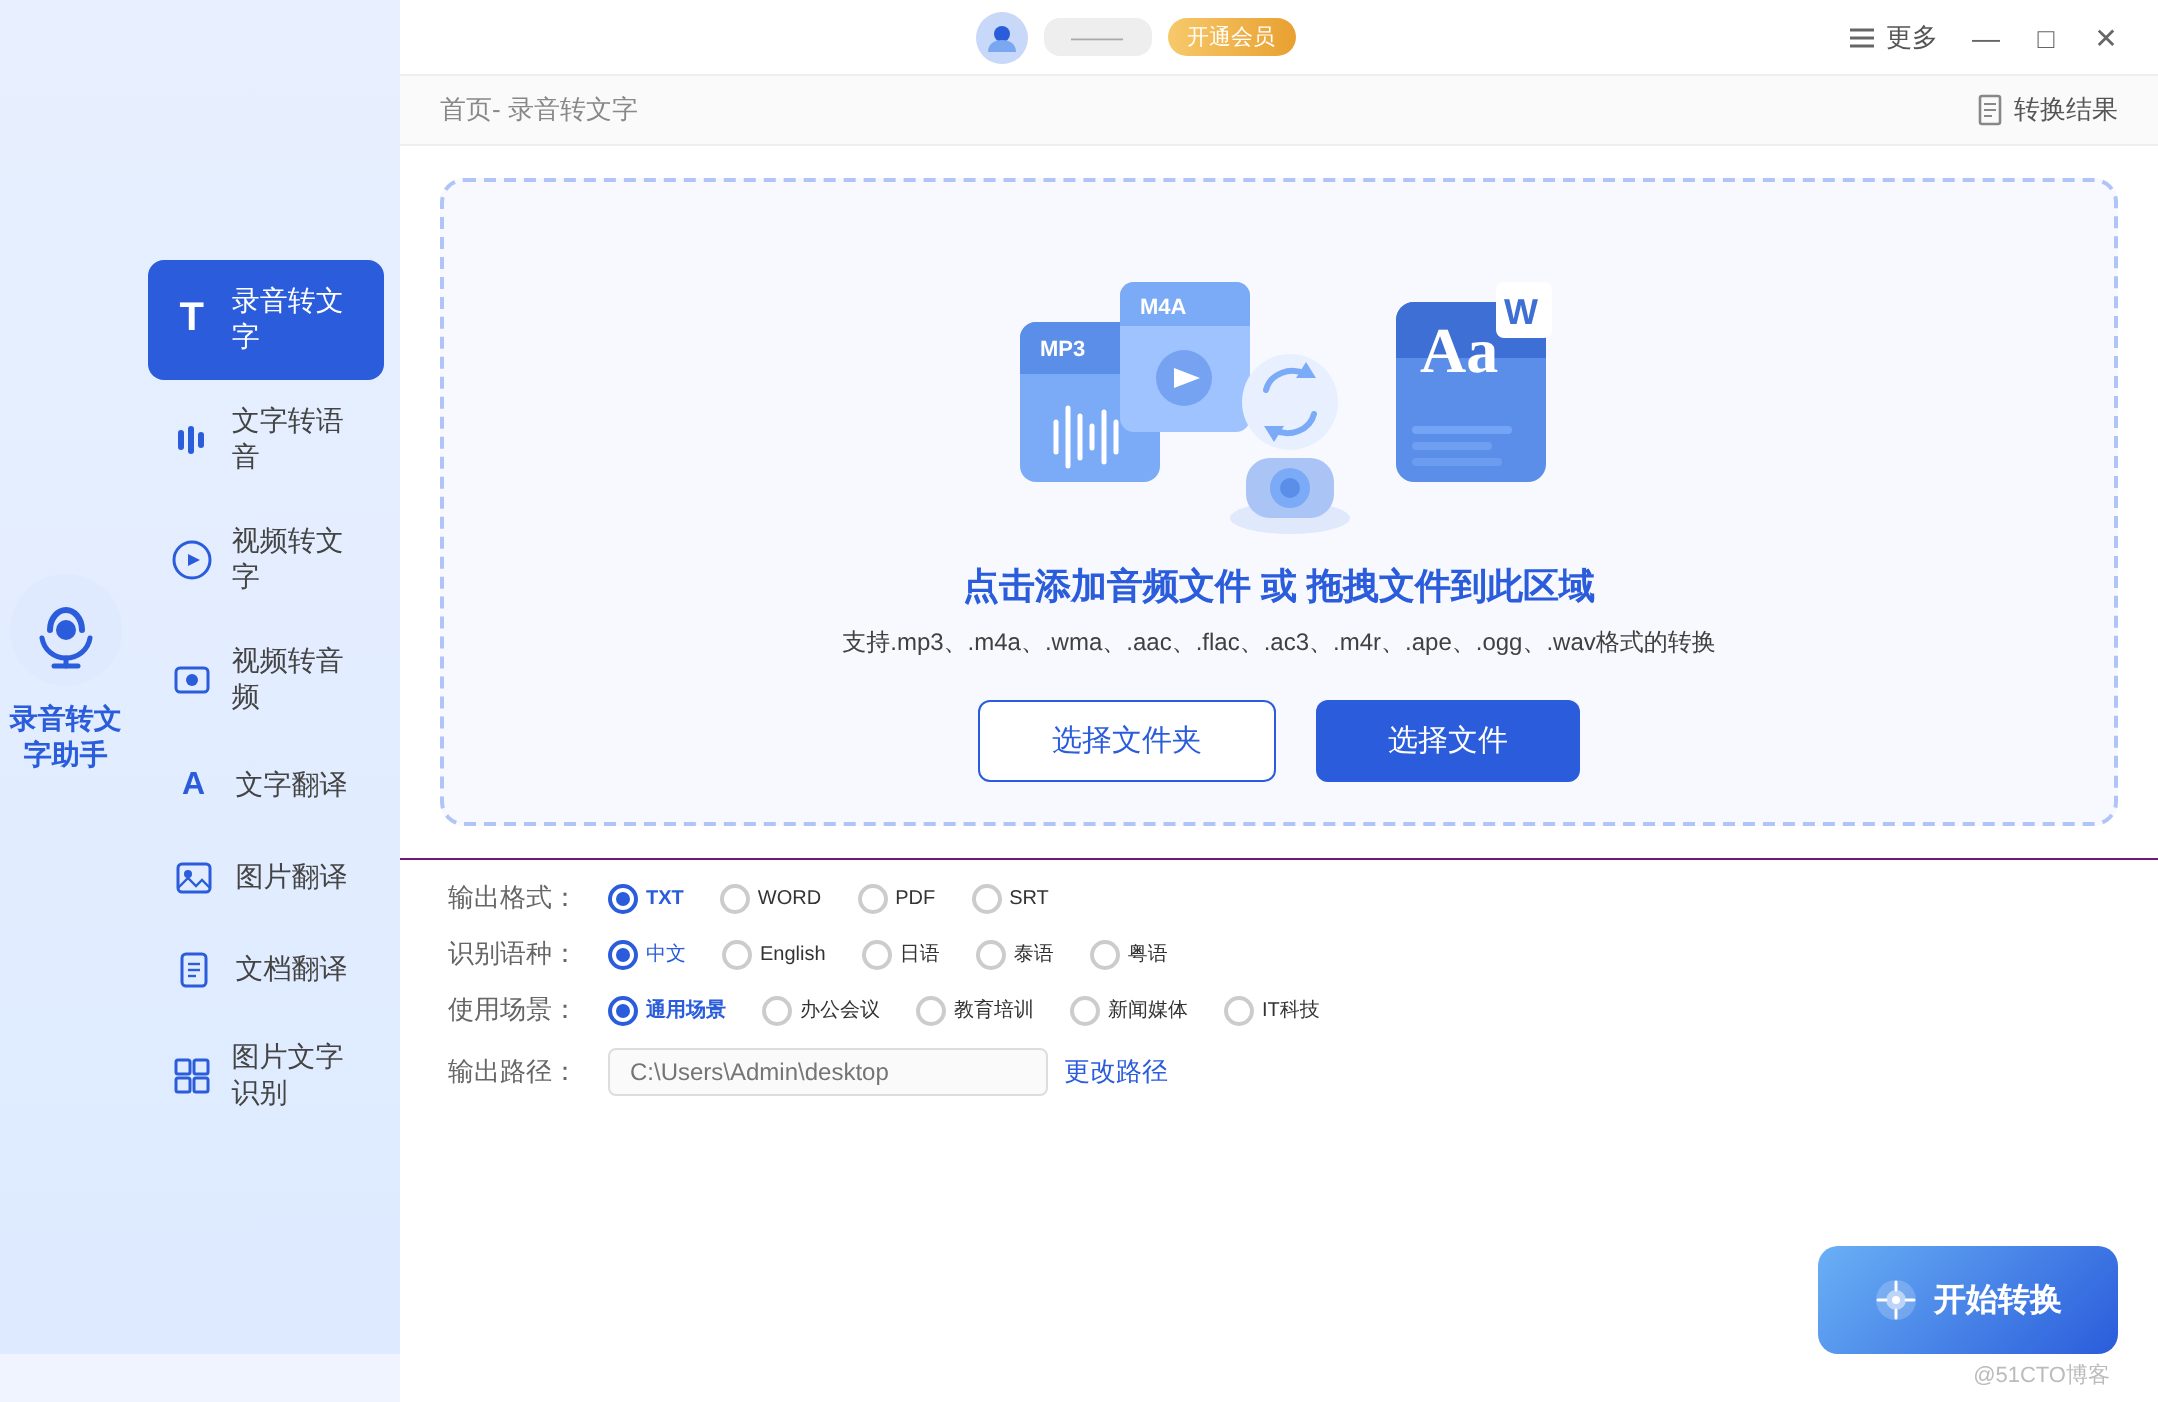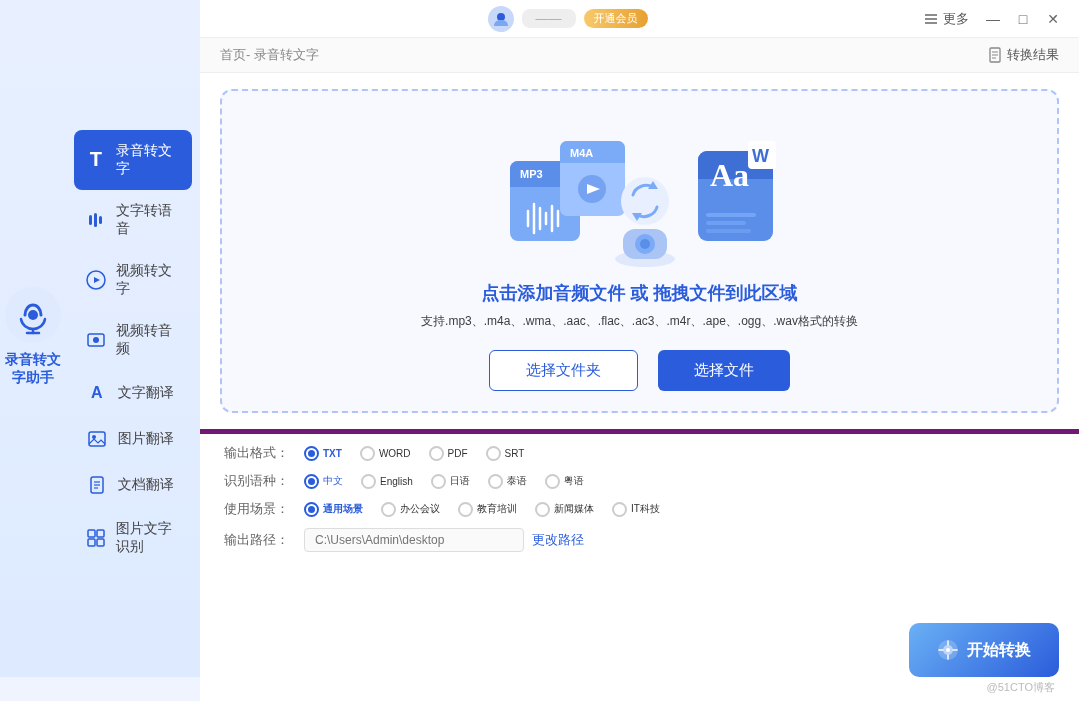--- a/index.html
+++ b/index.html
@@ -148,21 +148,21 @@
       background: #2a5cdb;
       color: #fff;
       font-size: 15px;
       border-radius: 6px;
       cursor: pointer;
     }
 
     
     .settings-section {
       padding: 10px 24px;
-      border-top: 5px solid #701a75;
+      border-top: 1px solid #701a75;
     }
     .settings-row {
       display: flex;
       align-items: center;
       margin-bottom: 10px;
       gap: 8px;
       font-size: 13px;
     }
     .settings-label {
       color: #666;

